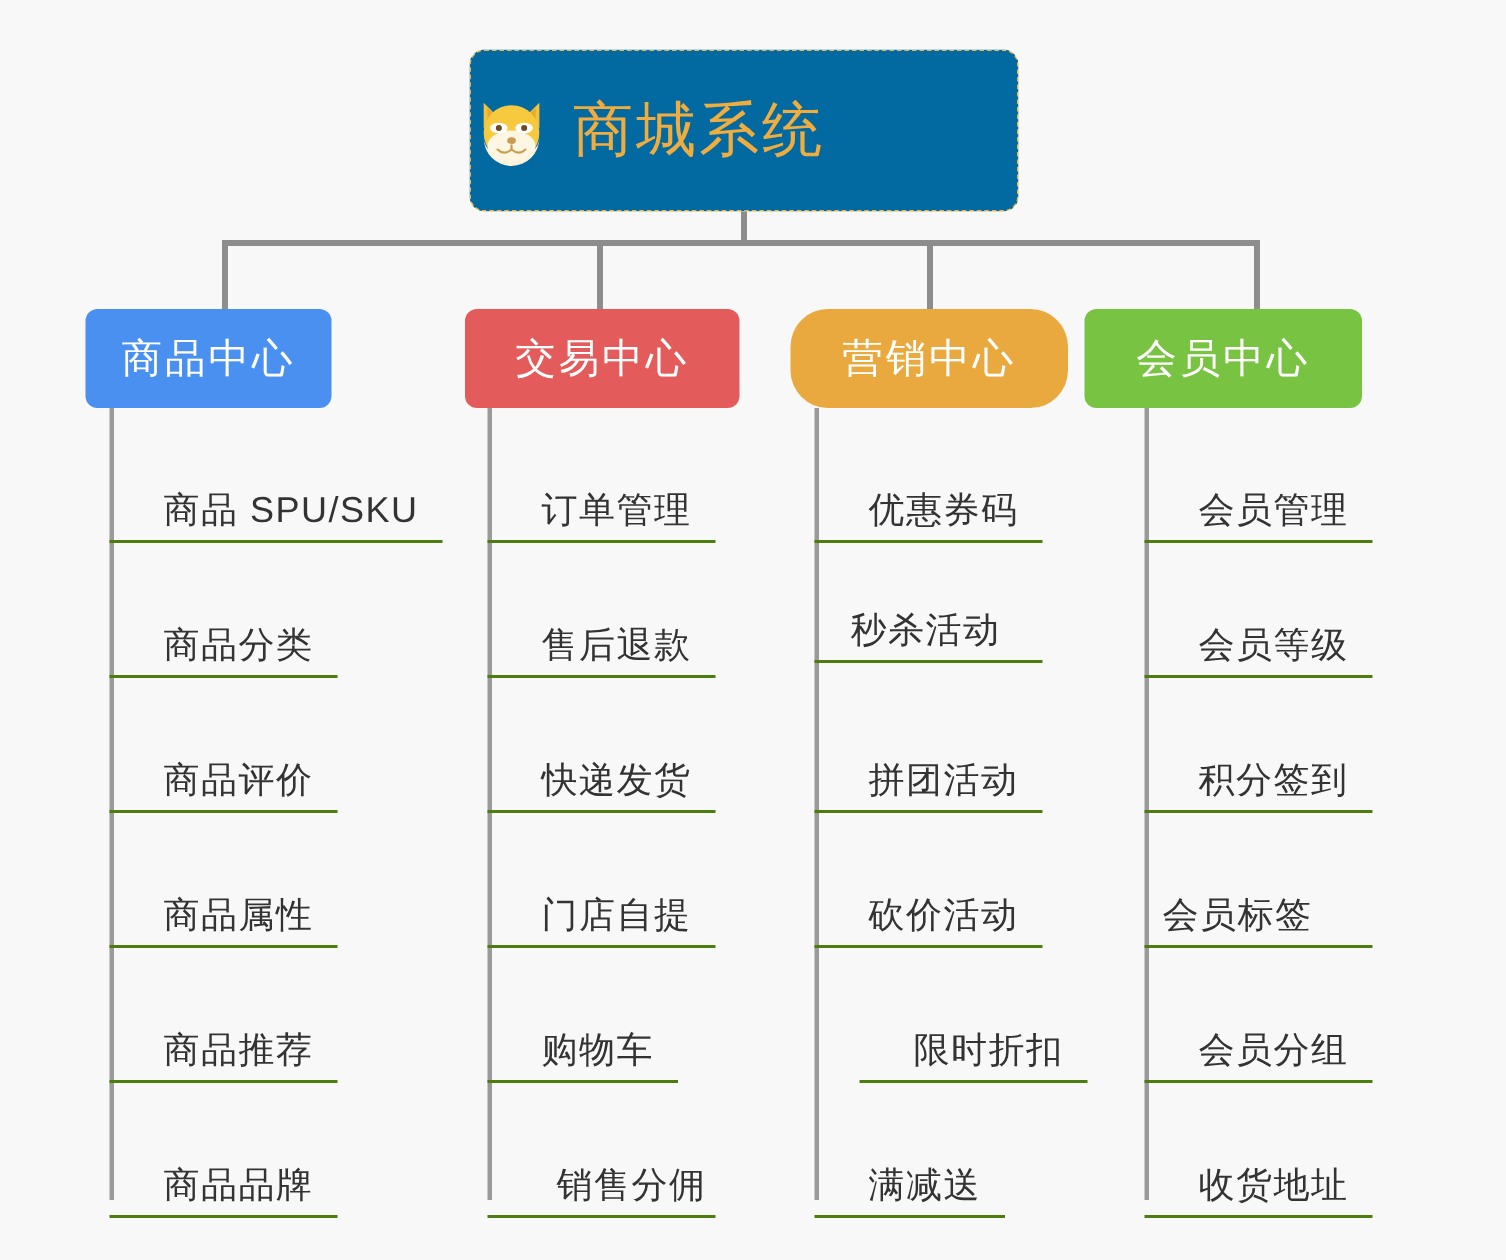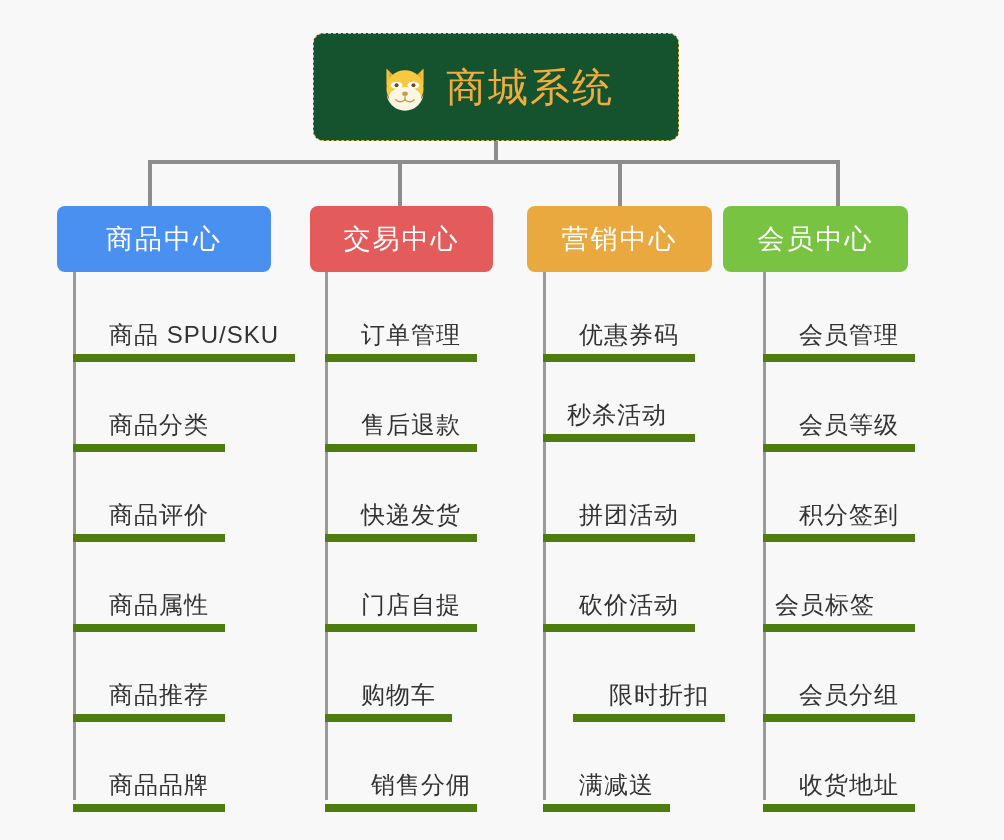--- a/index.html
+++ b/index.html
@@ -22,26 +22,26 @@
   }
 
   
   .root-node {
     position: absolute;
     left: 313px;
     top: 33px;
     width: 366px;
     height: 108px;
     box-sizing: border-box;
-    background: #14532d;
+    background: #0369a1;
     border: 1px dashed #e8b84b;
     border-radius: 10px;
     display: flex;
     align-items: center;
-    justify-content: center;
+    justify-content: flex-start;
     gap: 14px;
   }
   .root-icon {
     width: 54px;
     height: 54px;
     flex: 0 0 54px;
     display: block;
   }
   .root-title {
     font-size: 40px;
@@ -88,44 +88,44 @@
     border-radius: 8px;
     display: flex;
     align-items: center;
     justify-content: center;
     color: #ffffff;
     font-size: 27px;
     letter-spacing: 2px;
     white-space: nowrap;
     box-sizing: border-box;
   }
-  .cat-1 { left: 57px;  width: 214px; justify-content: center; }
+  .cat-1 { left: 57px;  width: 164px; justify-content: center; }
   .cat-2 { left: 310px; width: 183px; }
-  .cat-3 { left: 527px; width: 185px; }
+  .cat-3 { left: 527px; width: 185px; border-radius: 25px; }
   .cat-4 { left: 723px; width: 185px; }
 
   
   .branch-col {
     position: absolute;
     top: 272px;
   }
   .spine {
     position: absolute;
     left: 0;
     top: 0;
     width: 3px;
     height: 528px;
     background: #9a9a9a;
   }
   .leaf {
     position: absolute;
     left: 0;
     height: 90px;
     box-sizing: border-box;
-    border-bottom: 8px solid #4d7c0f;
+    border-bottom: 2px solid #4d7c0f;
     display: flex;
     align-items: flex-end;
     justify-content: flex-start;
     padding-left: 36px;
     padding-bottom: 4px;
   }
   .leaf-label {
     font-size: 24px;
     line-height: 30px;
     color: #333333;

